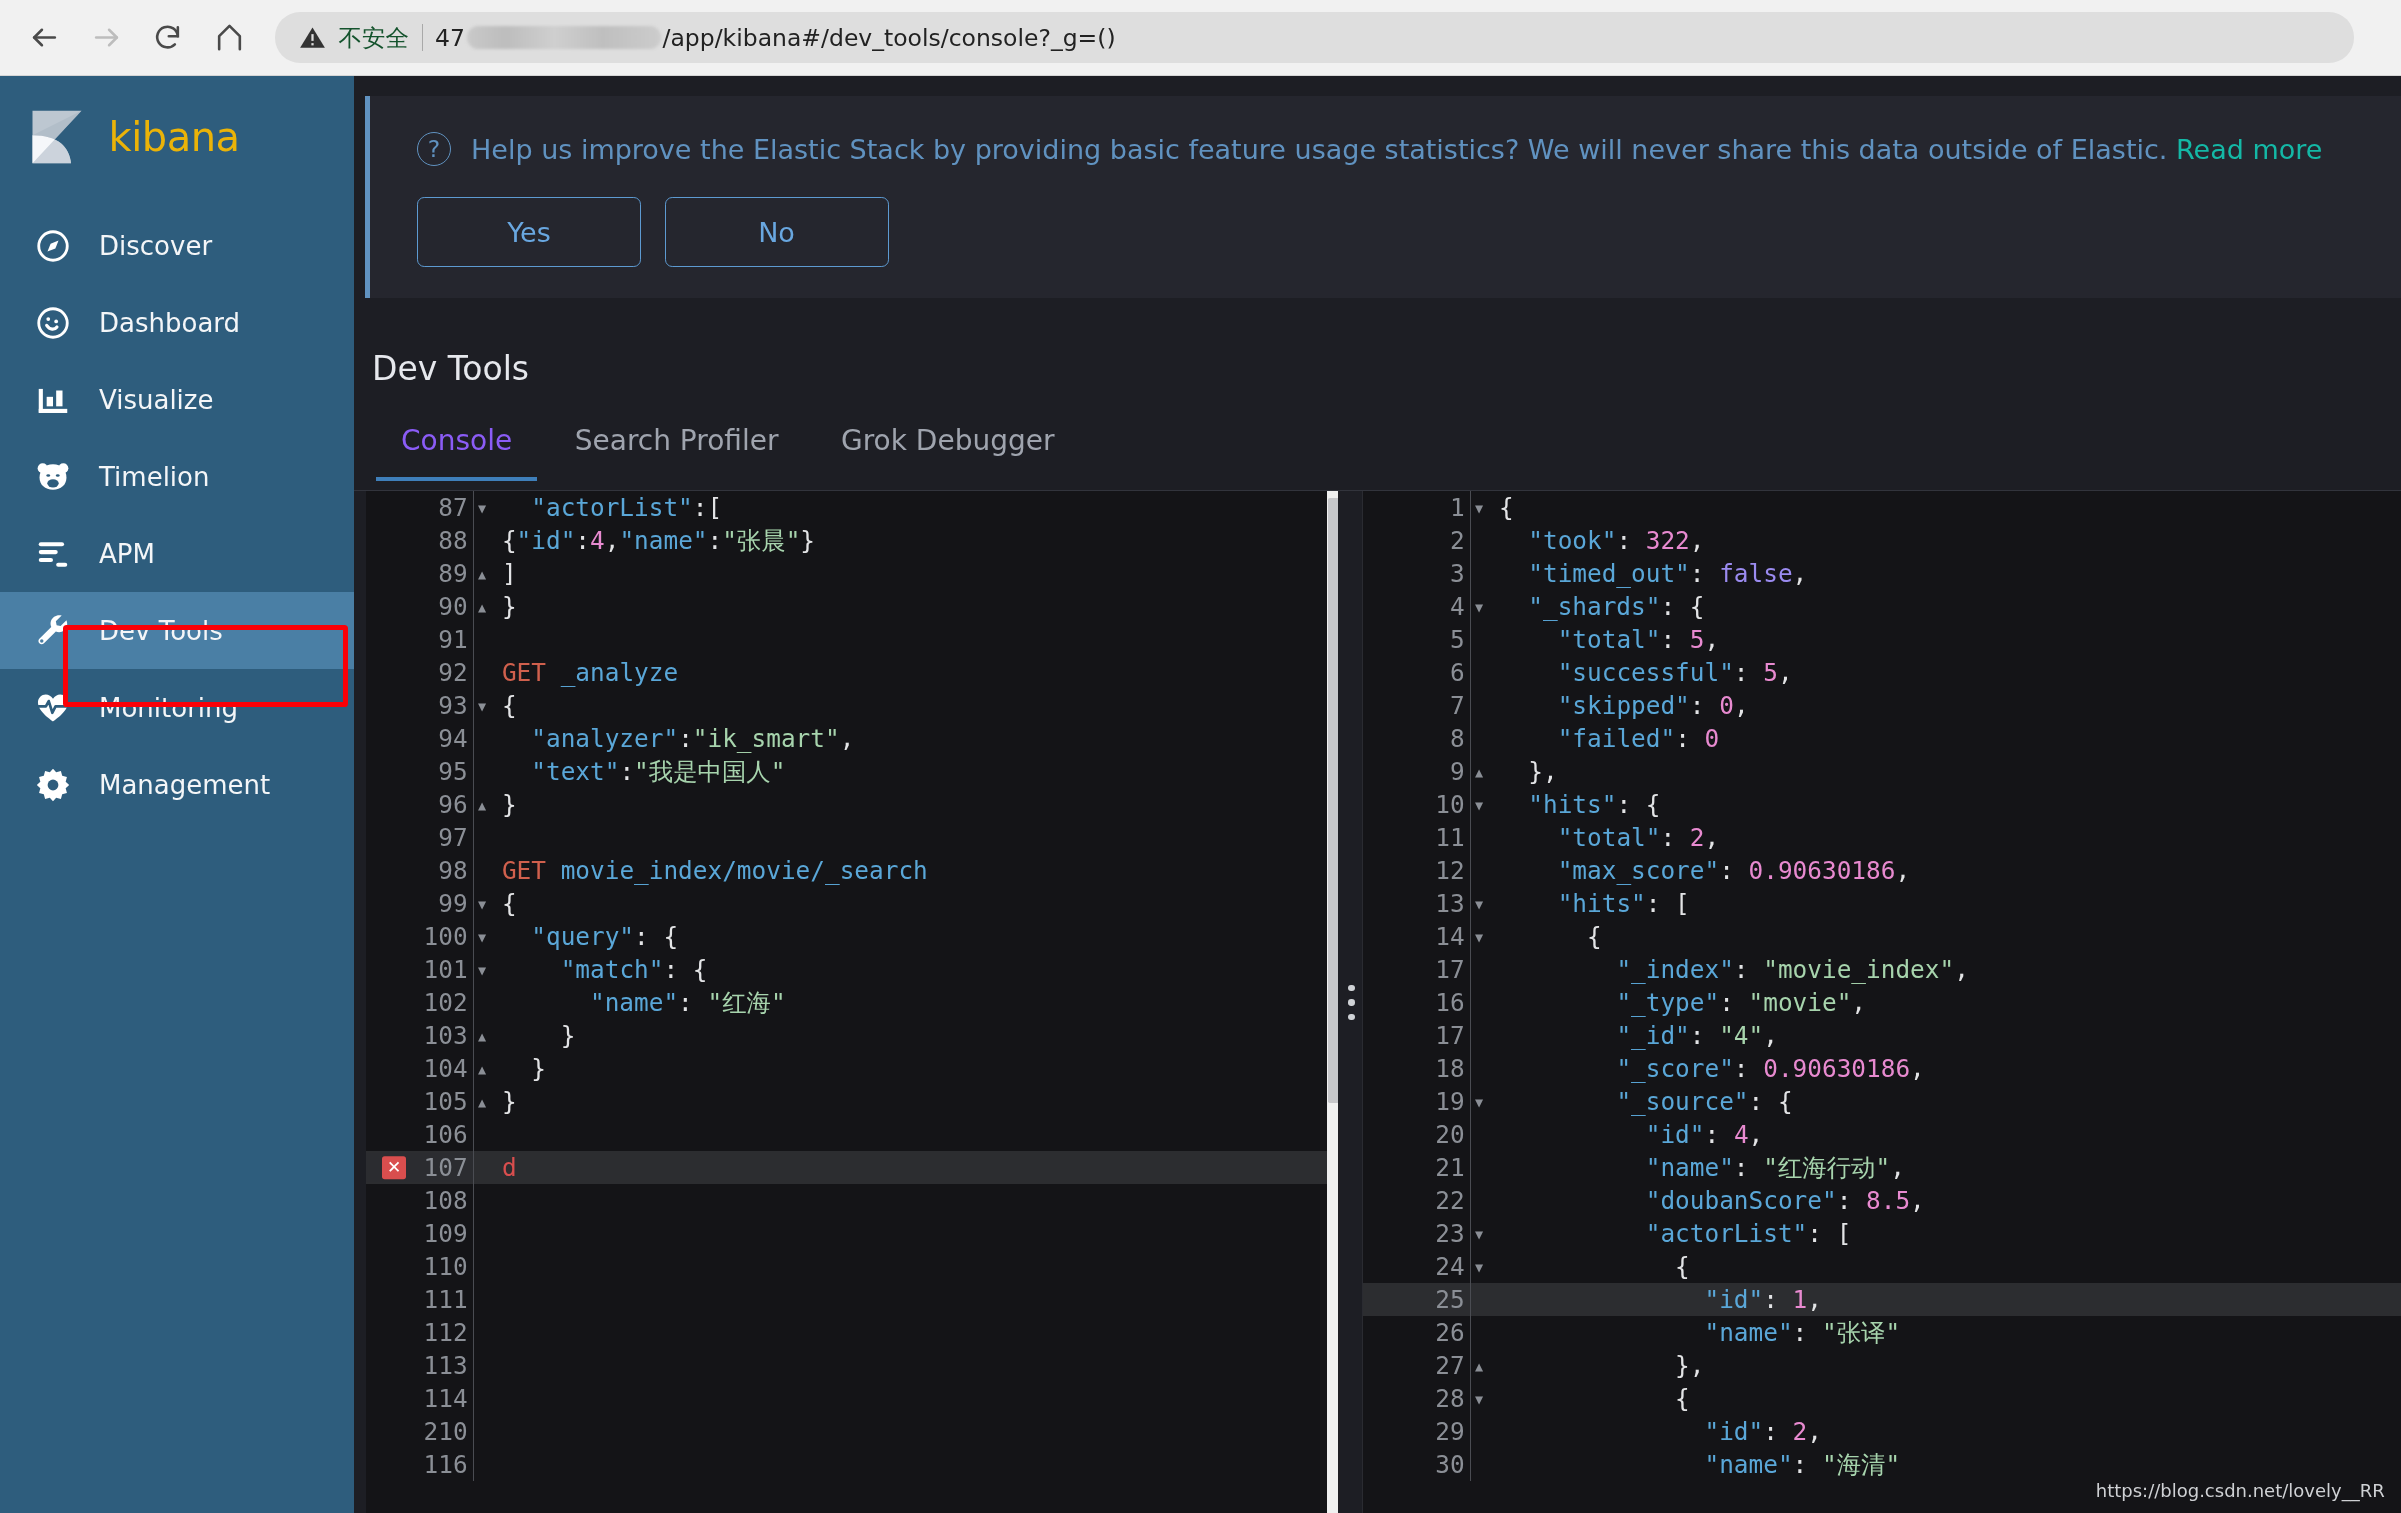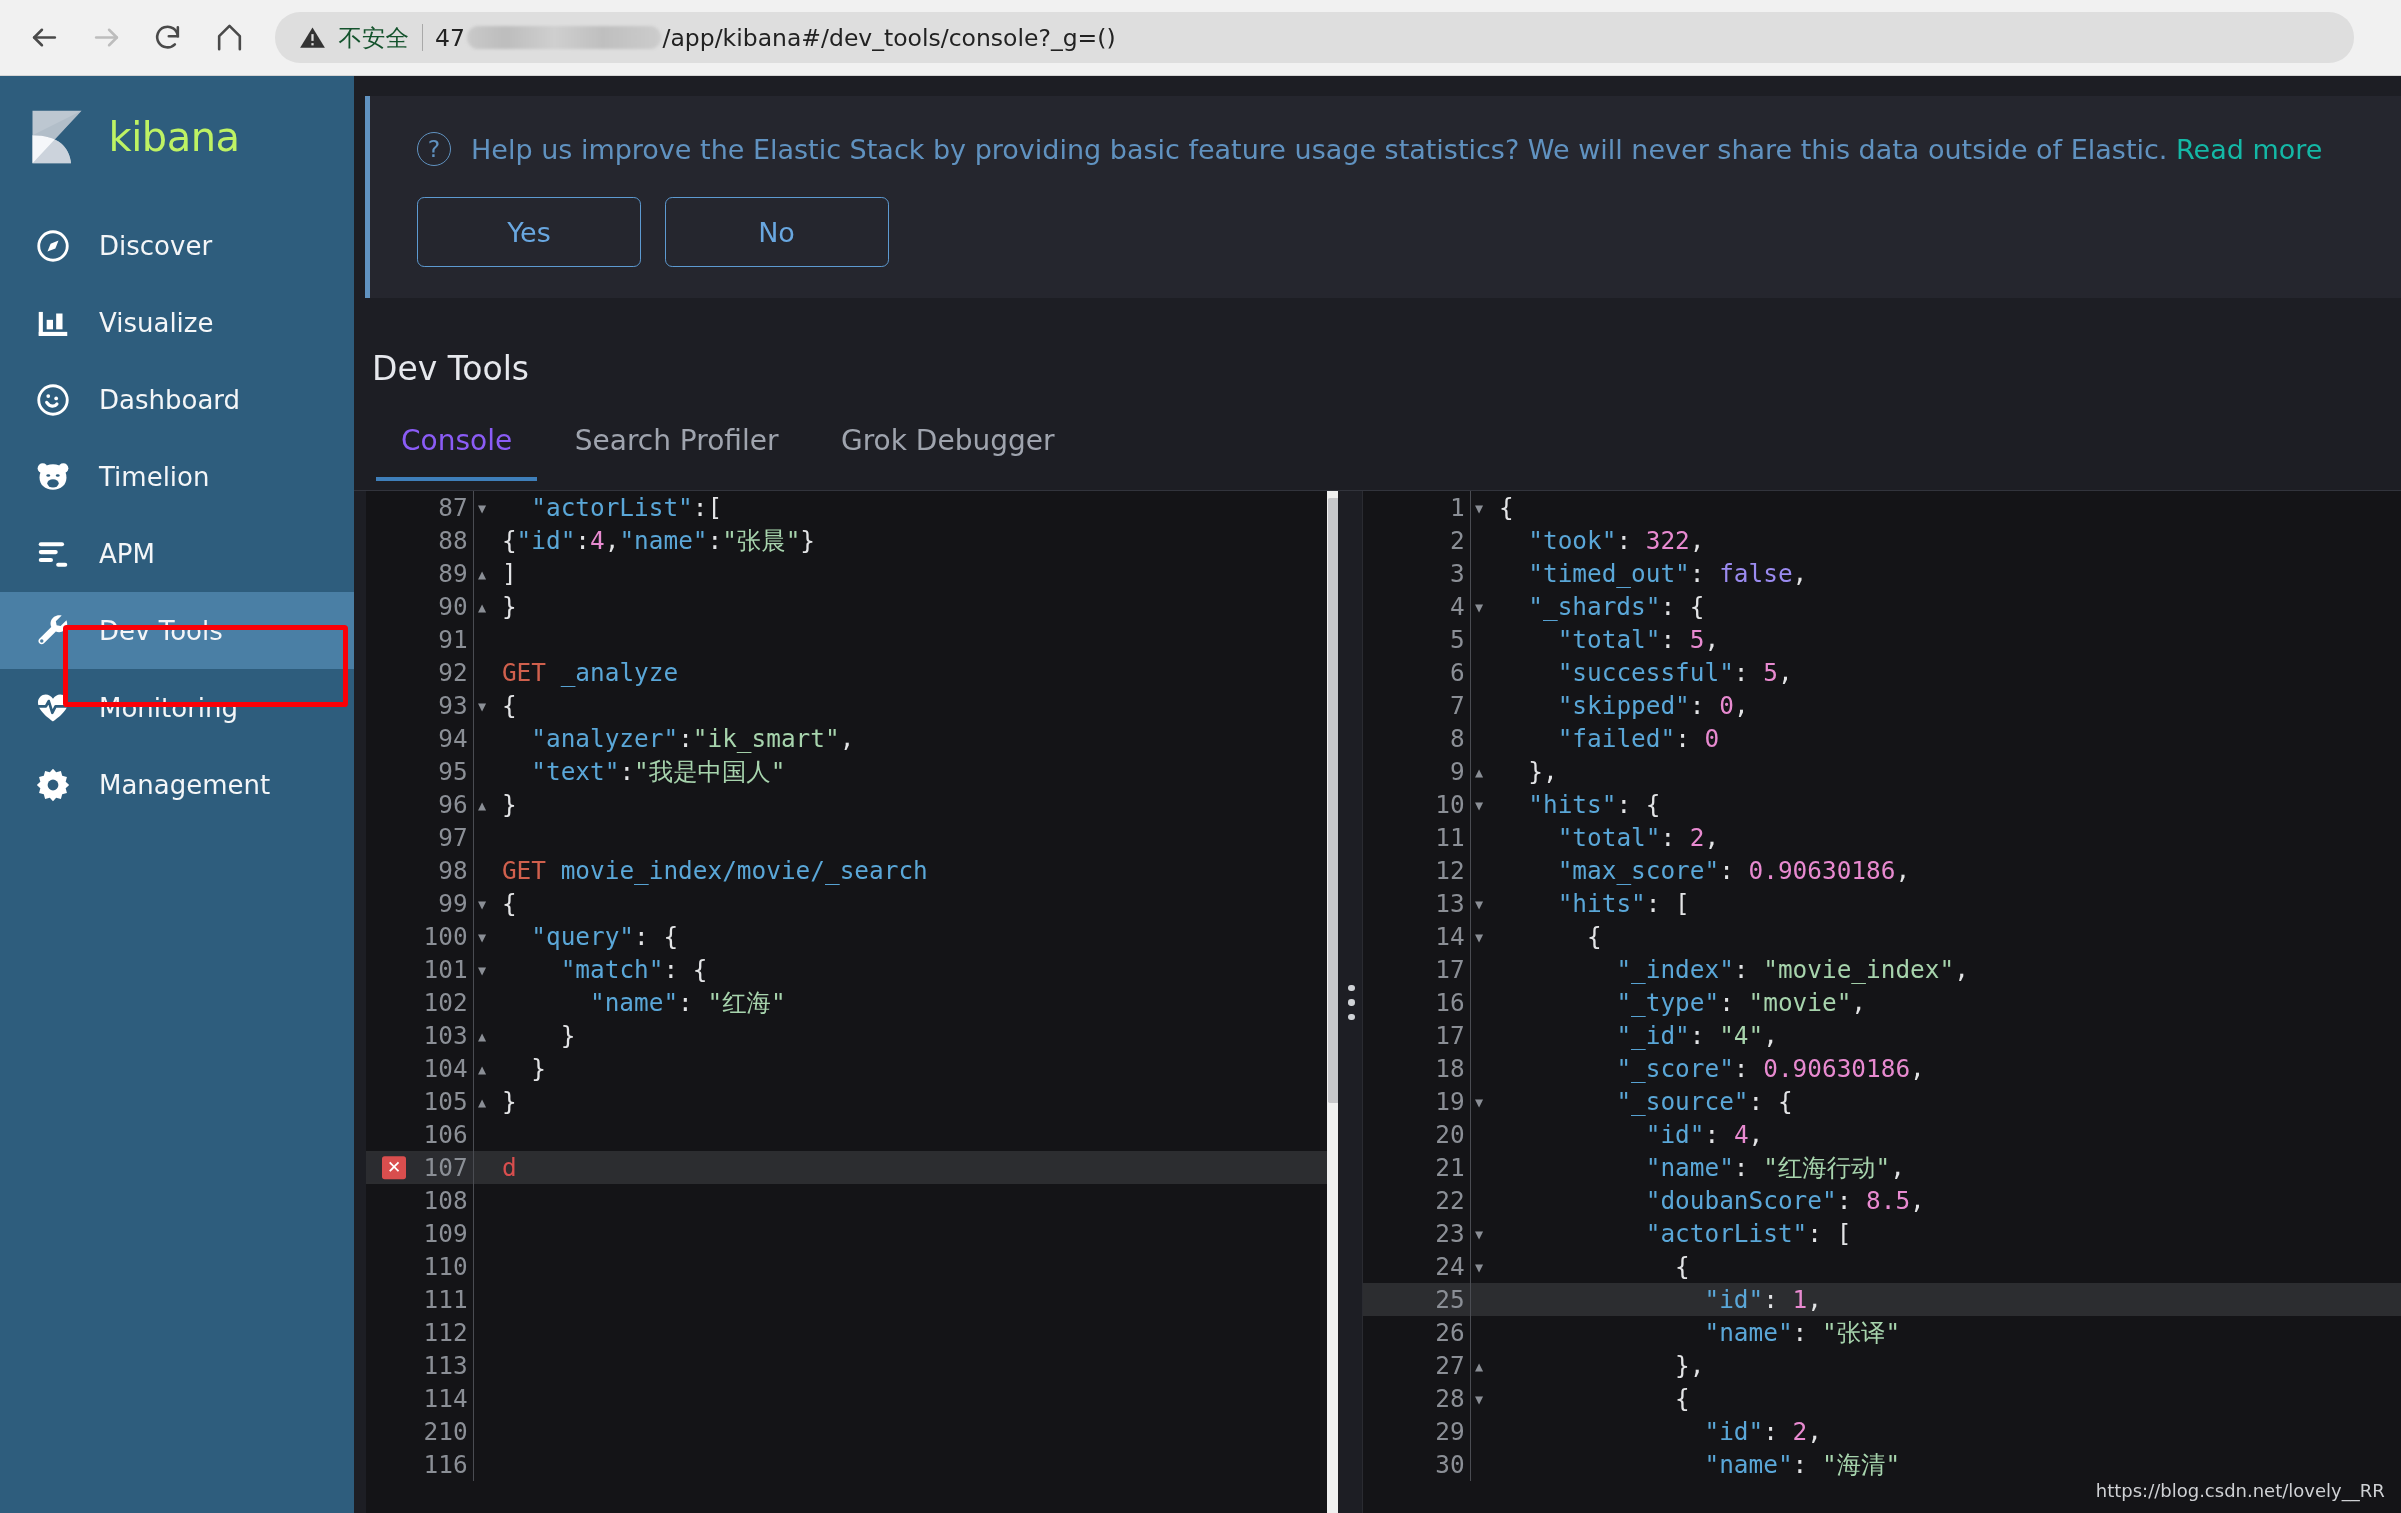--- a/index.html
+++ b/index.html
@@ -51,21 +51,21 @@
   .app { display: flex; height: calc(1514px - 76px); background: #1d1e24; }
 
   
   .sidebar {
     width: 354px; flex: none; background: #2e5d7d;
     padding-top: 33px; position: relative;
   }
   .brand { display: flex; align-items: center; gap: 23.5px; padding: 0 33px 42px 29px; }
   .brand-logo { width: 56px; height: 56px; flex: none; }
   .brand-name {
-    color: #bef264; font-size: 40px; font-weight: 400;
+    color: #eab308; font-size: 40px; font-weight: 400;
     font-family: "DejaVu Sans", sans-serif; letter-spacing: -0.5px;
   }
   .nav-item {
     display: flex; align-items: center; gap: 25px;
     height: 77px; padding-left: 31px; color: #fff; cursor: pointer;
     position: relative;
   }
   .nav-item.active { background: #4a7fa5; }
   .nav-icon { width: 43px; flex: none; display: flex; align-items: center; justify-content: center; color: #fff; }
   .nav-label { font-size: 26px; color: #f4f6f8; font-family: "DejaVu Sans", sans-serif; }
@@ -231,40 +231,40 @@
         <svg width="38" height="38" viewBox="0 0 24 24" fill="none" stroke="currentColor" stroke-width="1.8">
           <circle cx="12" cy="12" r="9"></circle>
           <polygon points="15.5,8.5 10.5,10.5 8.5,15.5 13.5,13.5" fill="currentColor" stroke="none"></polygon>
         </svg>
       </span>
       <span class="nav-label">Discover</span>
     </div>
 
     <div class="nav-item">
       <span class="nav-icon">
-        <svg width="38" height="38" viewBox="0 0 24 24" fill="currentColor">
-          <rect x="3" y="5" width="2.6" height="15"></rect>
-          <rect x="3" y="17.6" width="18" height="2.6"></rect>
-          <rect x="8" y="10" width="4" height="6"></rect>
-          <rect x="14" y="6" width="4" height="10"></rect>
-        </svg>
-      </span>
-      <span class="nav-label">Visualize</span>
-    </div>
-
-    <div class="nav-item">
-      <span class="nav-icon">
         <svg width="38" height="38" viewBox="0 0 24 24" fill="none" stroke="currentColor" stroke-width="1.8">
           <circle cx="12" cy="12" r="9"></circle>
           <circle cx="9" cy="9.5" r="1.2" fill="currentColor" stroke="none"></circle>
           <circle cx="14" cy="11" r="1.2" fill="currentColor" stroke="none"></circle>
           <path d="M8 13.5 C10 16.5 13 16.5 14.5 14.5" stroke-width="2" stroke-linecap="round"></path>
         </svg>
       </span>
       <span class="nav-label">Dashboard</span>
+    </div>
+
+    <div class="nav-item">
+      <span class="nav-icon">
+        <svg width="38" height="38" viewBox="0 0 24 24" fill="currentColor">
+          <rect x="3" y="5" width="2.6" height="15"></rect>
+          <rect x="3" y="17.6" width="18" height="2.6"></rect>
+          <rect x="8" y="10" width="4" height="6"></rect>
+          <rect x="14" y="6" width="4" height="10"></rect>
+        </svg>
+      </span>
+      <span class="nav-label">Visualize</span>
     </div>
 
     <div class="nav-item">
       <span class="nav-icon">
         <svg width="38" height="38" viewBox="0 0 24 24" fill="currentColor">
           <circle cx="5.5" cy="6.5" r="3.2"></circle>
           <circle cx="18.5" cy="6.5" r="3.2"></circle>
           <path d="M12 4 C17.5 4 20.5 8 20.5 12.5 C20.5 17 17 20 12 20 C7 20 3.5 17 3.5 12.5 C3.5 8 6.5 4 12 4 Z"></path>
           <ellipse cx="9" cy="11" rx="1.2" ry="0.8" fill="#2e5d7d"></ellipse>
           <ellipse cx="15" cy="11" rx="1.2" ry="0.8" fill="#2e5d7d"></ellipse>

